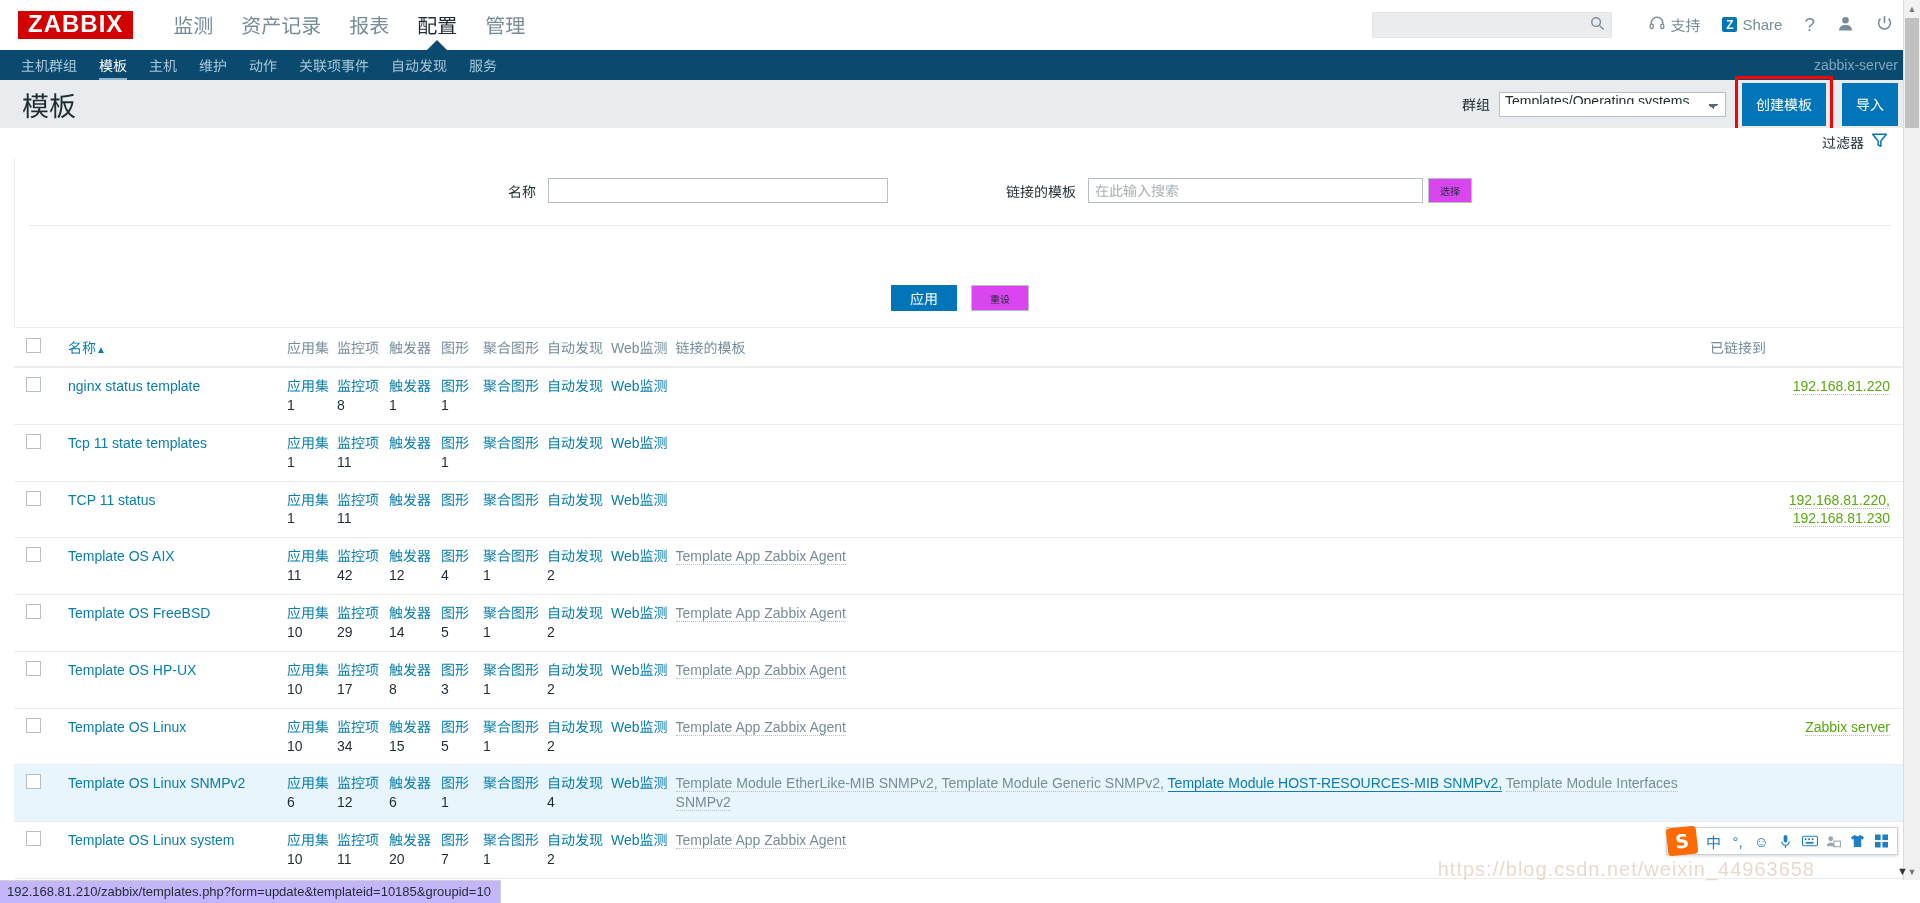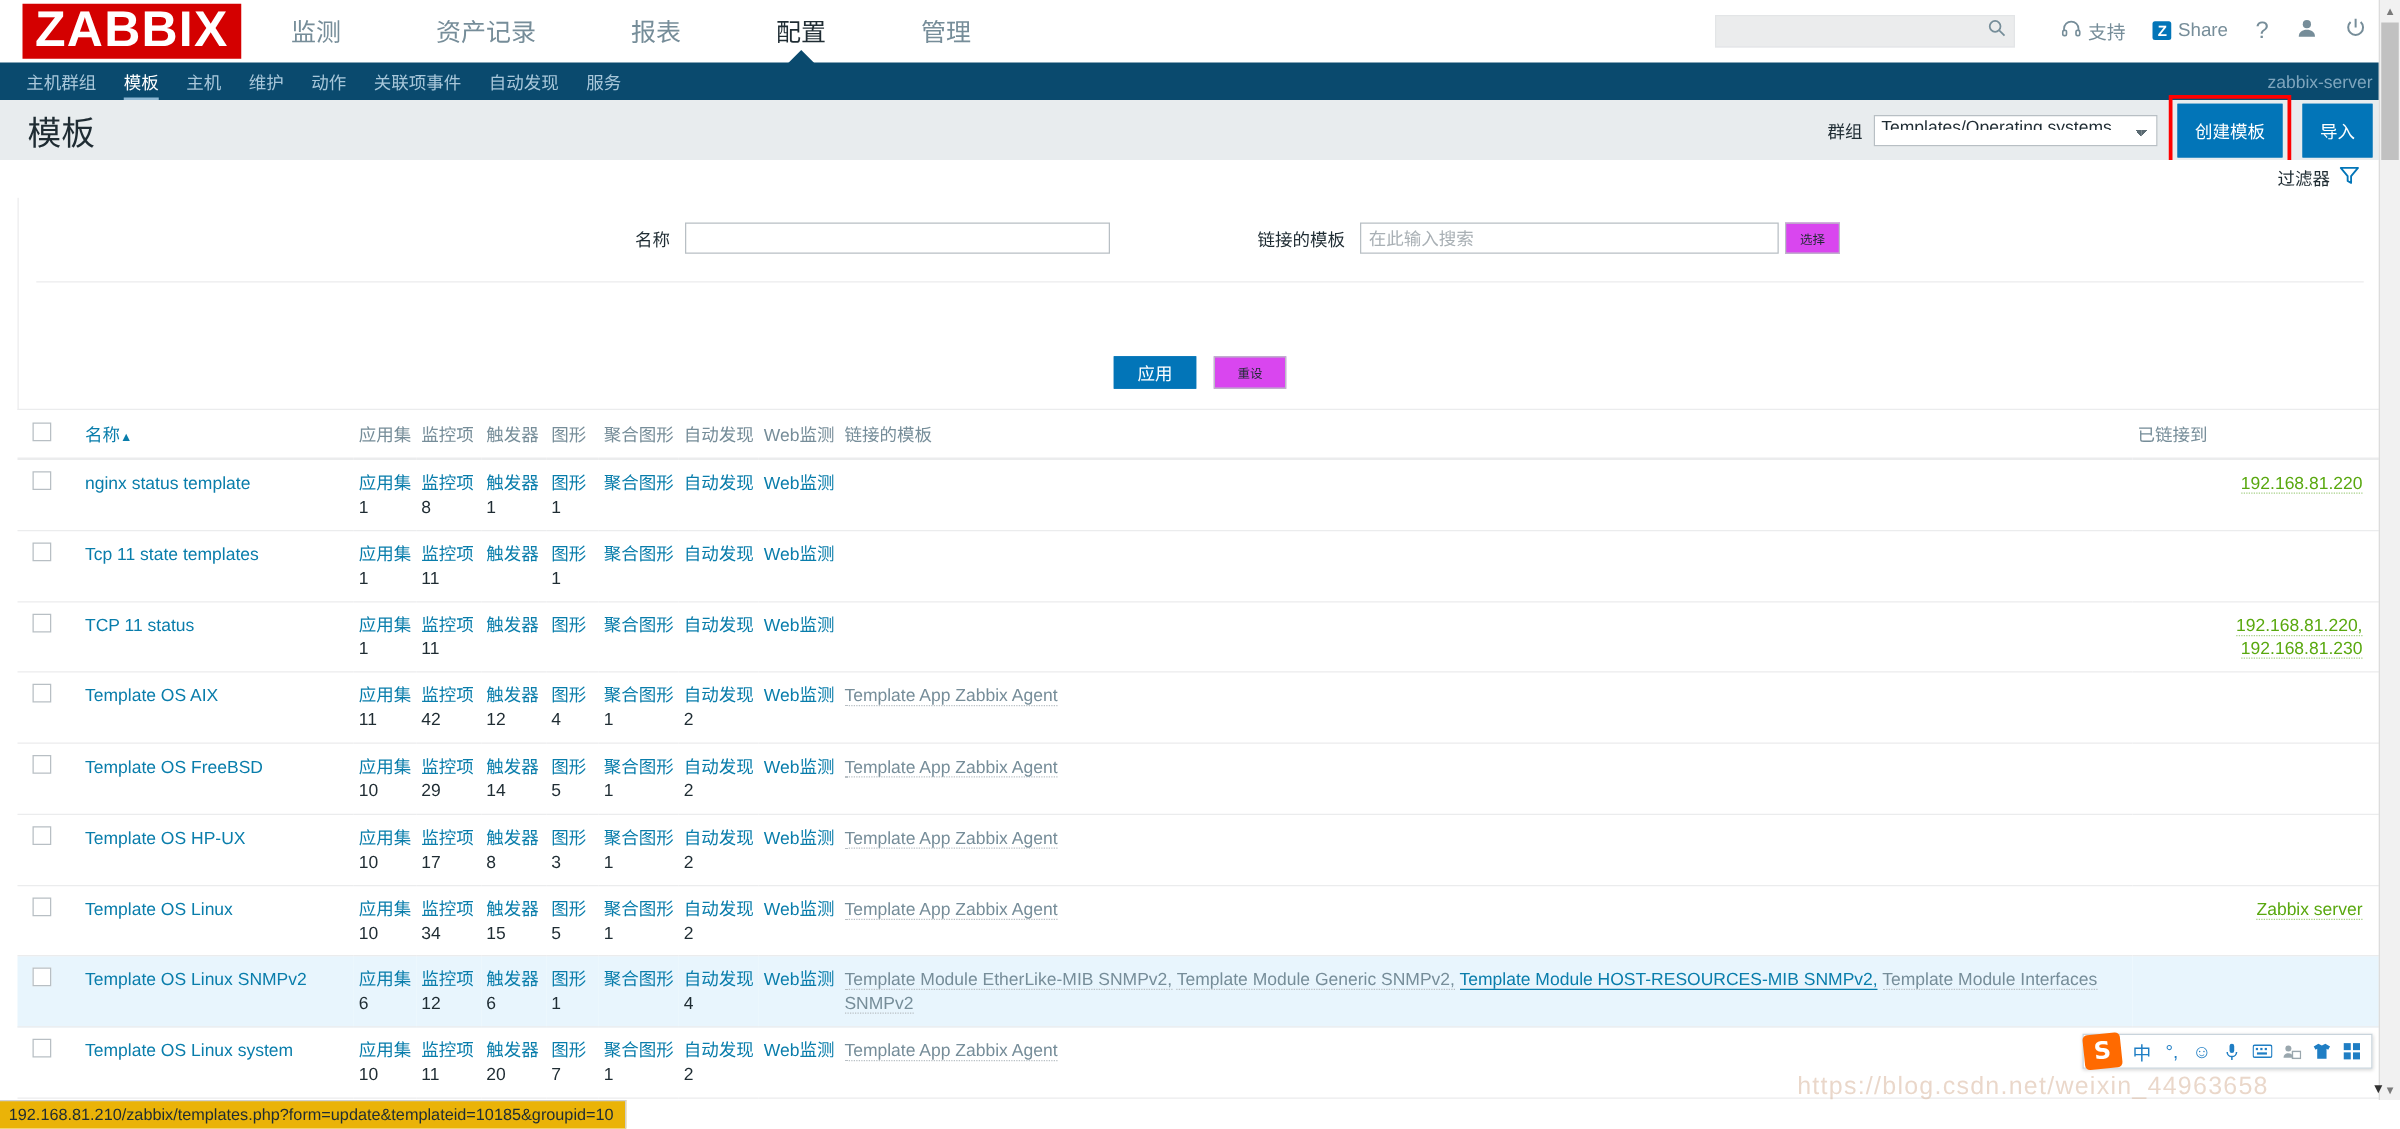--- a/index.html
+++ b/index.html
@@ -15,25 +15,25 @@
   
   #topbar {
     height:50px; background:#ffffff;
     display:flex; align-items:center;
     border-bottom:1px solid #ffffff;
     position:relative;
   }
   #logo {
     margin-left:18px;
     background:#d40000; color:#ffffff;
-    font-weight:bold; font-size:40px; letter-spacing:1px;
+    font-weight:bold; font-size:24px; letter-spacing:1px;
     padding:1px 10px 3px 10px; line-height:1.0;
     font-family:"Liberation Sans","DejaVu Sans",sans-serif;
   }
-  #mainmenu { display:flex; align-items:center; margin-left:26px; height:50px;gap:48px; }
+  #mainmenu { display:flex; align-items:center; margin-left:26px; height:50px; }
   .mm-item {
     font-size:20px; color:#768d99; padding:0 14px; height:50px;
     display:flex; align-items:center; cursor:pointer; position:relative;
   }
   .mm-item.active { color:#1f2c33; }
   .mm-item.active::after {
     content:""; position:absolute; bottom:-1px; left:50%; margin-left:-11px;
     border-left:11px solid transparent; border-right:11px solid transparent;
     border-bottom:11px solid #0a4a6e;
   }
@@ -182,21 +182,21 @@
   }
   #sb-up { top:0; }
   #sb-down { bottom:0; }
   #sb-thumb {
     position:absolute; left:1px; top:18px; width:14px; height:110px; background:#c1c1c1;
   }
 
   
   #statusbar {
     position:absolute; left:0; bottom:0;
-    background:#eab308; border:1px solid #d0d0d0; border-left:none; border-bottom:none;
+    background:#c4b5fd; border:1px solid #d0d0d0; border-left:none; border-bottom:none;
     font-size:13px; color:#1f2c33; padding:3px 9px 4px 7px;
     font-family:"Liberation Sans","DejaVu Sans",sans-serif;
     max-width:640px; white-space:nowrap; overflow:hidden; text-overflow:ellipsis;
   }
 
   
   #imebar {
     position:absolute; right:22px; bottom:48px;
     background:#ffffff; border:1px solid #c9d4dc;
     height:28px; display:flex; align-items:center; gap:3px;

